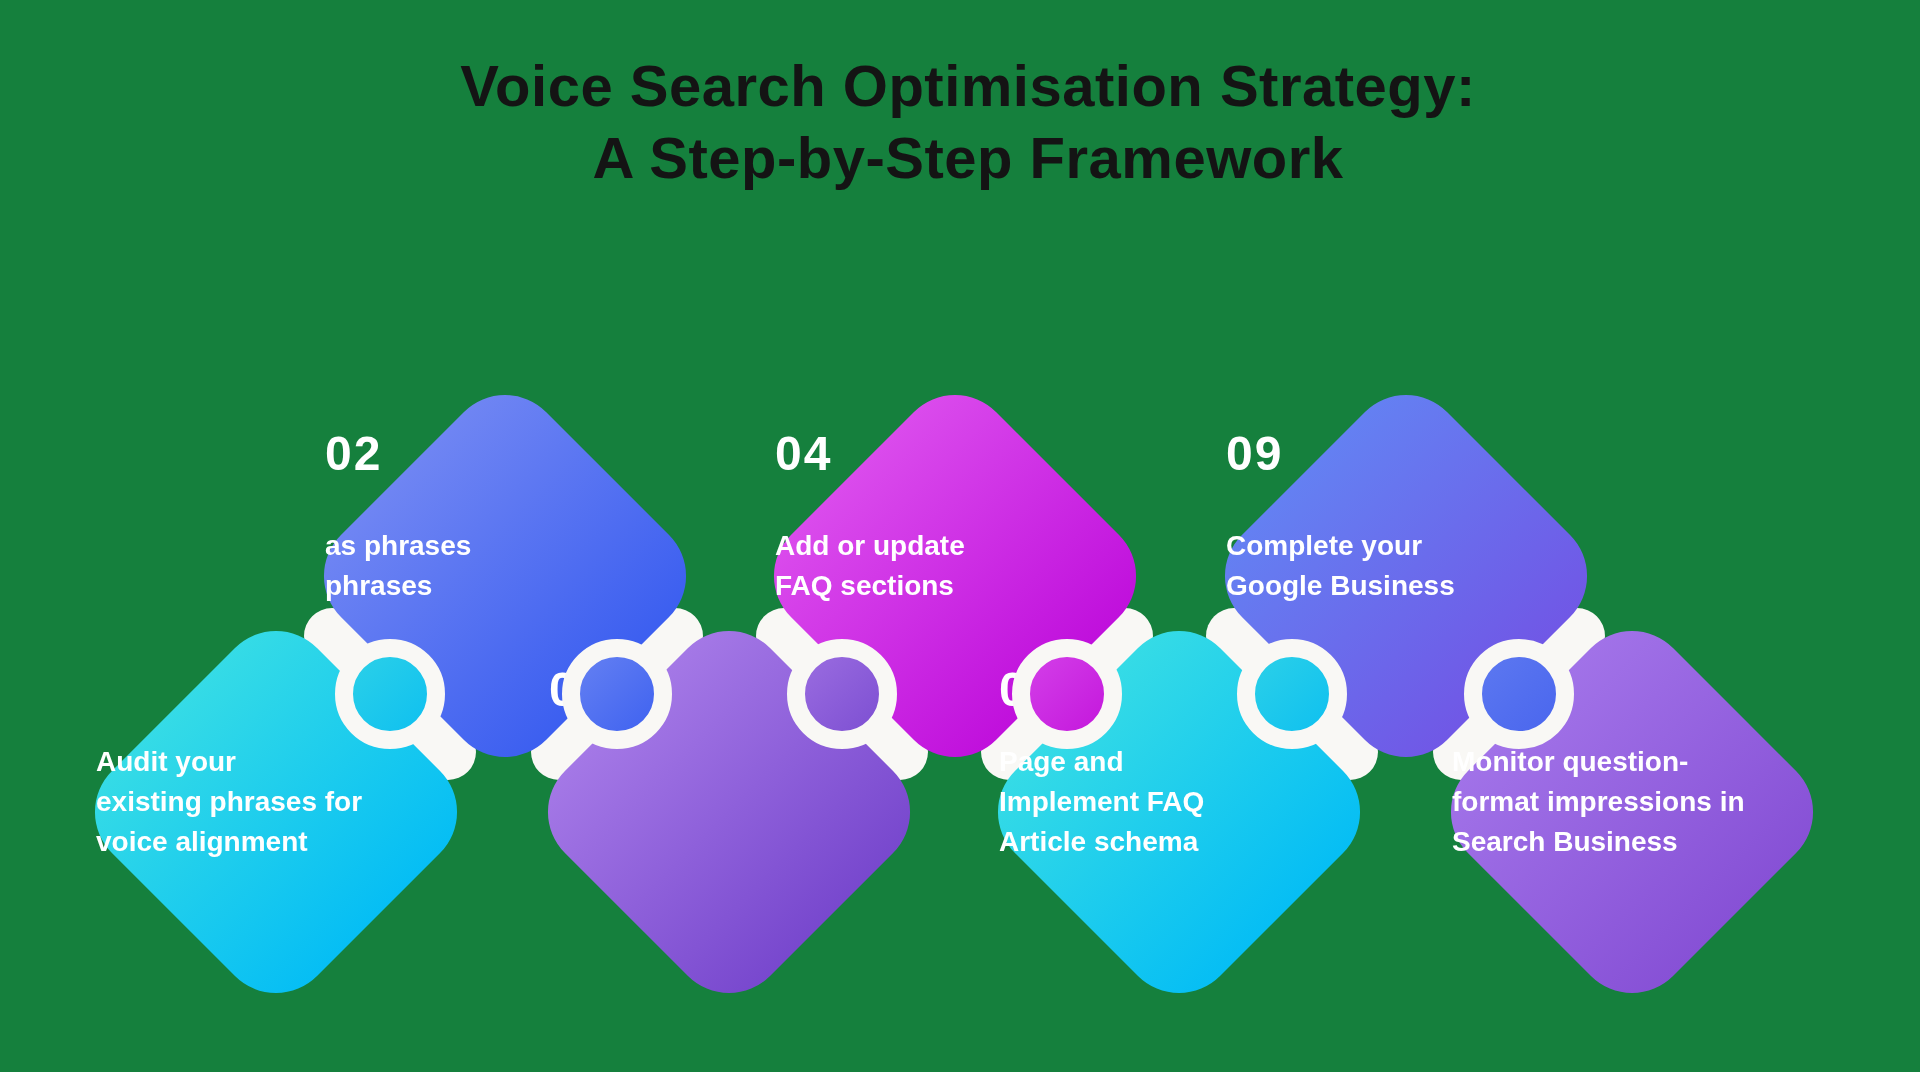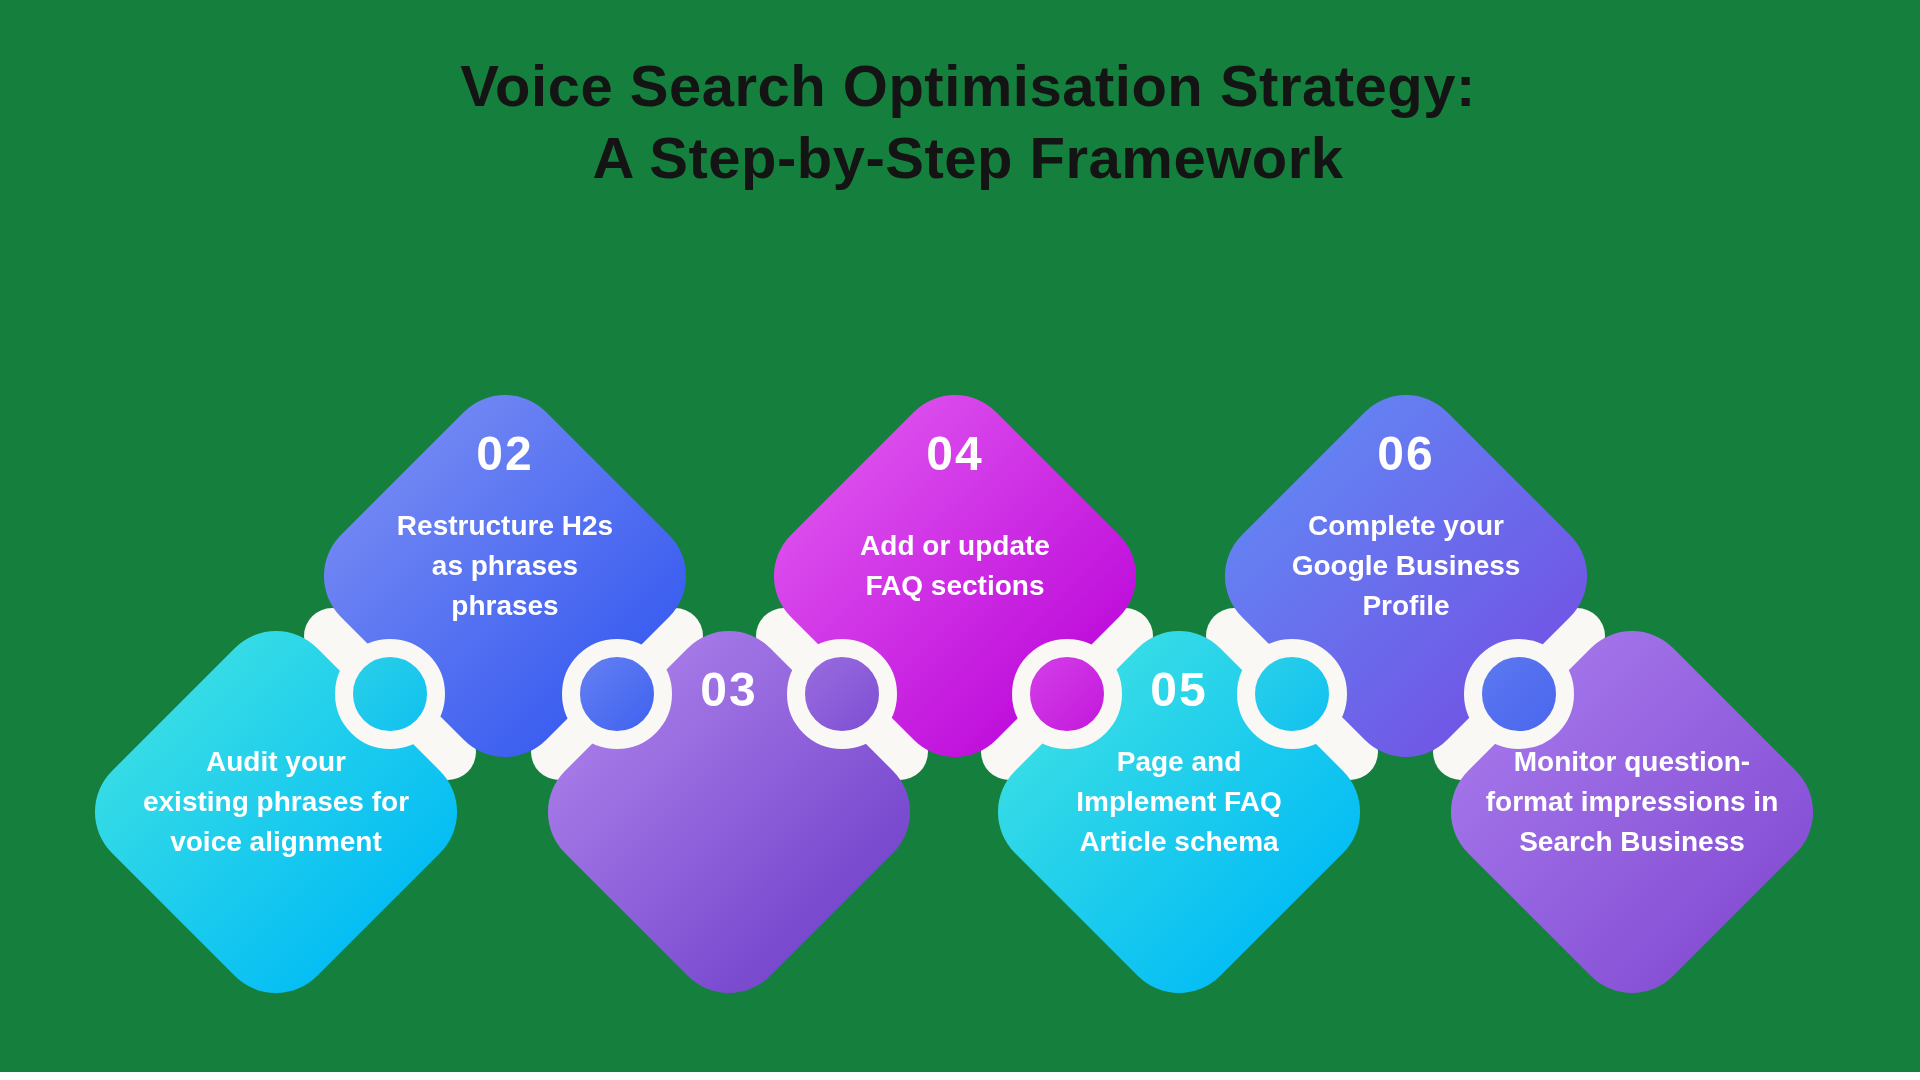--- a/index.html
+++ b/index.html
@@ -53,21 +53,20 @@
     transform: rotate(45deg);
     background: #888; 
   }
   .content {
     position: absolute;
     left: -180px;
     top: -170px;
     width: 360px;
     height: 320px;
     color: #ffffff;
-    text-align: center;
     z-index: 4;
   }
   .num {
     position: absolute;
     top: 22px;
     left: 0;
     right: 0;
     font-size: 48px;
     line-height: 52px;
     font-weight: 700;
@@ -132,21 +131,20 @@
         <span>voice alignment</span>
       </div>
     </div>
   </div>
 
   <div class="step" style="left:505px; top:576px;">
     <div class="diamond" style="background: linear-gradient(90deg, rgb(111, 133, 243), rgb(60, 95, 240));"></div>
     <div class="content">
       <div class="num">02</div>
       <div class="label">
-        <span>Restructure H2s</span>
         <span>as phrases</span>
         <span>phrases</span>
       </div>
     </div>
   </div>
 
   <div class="step" style="left:729px; top:812px;">
     <div class="diamond" style="background: linear-gradient(90deg, rgb(164, 120, 230), rgb(120, 72, 206));"></div>
     <div class="content">
       <div class="num">03</div>
@@ -172,25 +170,24 @@
         <span>Page and</span>
         <span>Implement FAQ</span>
         <span>Article schema</span>
       </div>
     </div>
   </div>
 
   <div class="step" style="left:1406px; top:576px;">
     <div class="diamond" style="background: linear-gradient(90deg, rgb(100, 128, 242), rgb(112, 88, 230));"></div>
     <div class="content">
-      <div class="num">06</div>
+      <div class="num">09</div>
       <div class="label">
         <span>Complete your</span>
         <span>Google Business</span>
-        <span>Profile</span>
       </div>
     </div>
   </div>
 
   <div class="step" style="left:1632px; top:812px;">
     <div class="diamond" style="background: linear-gradient(90deg, rgb(161, 114, 232), rgb(135, 81, 214));"></div>
     <div class="content">
       <div class="label">
         <span>Monitor question-</span>
         <span>format impressions in</span>

